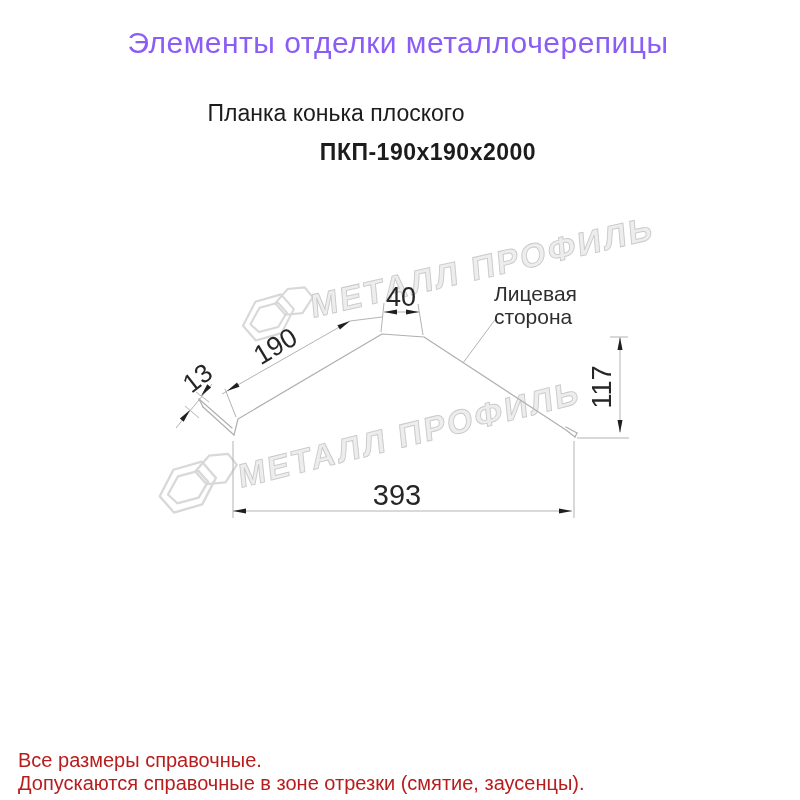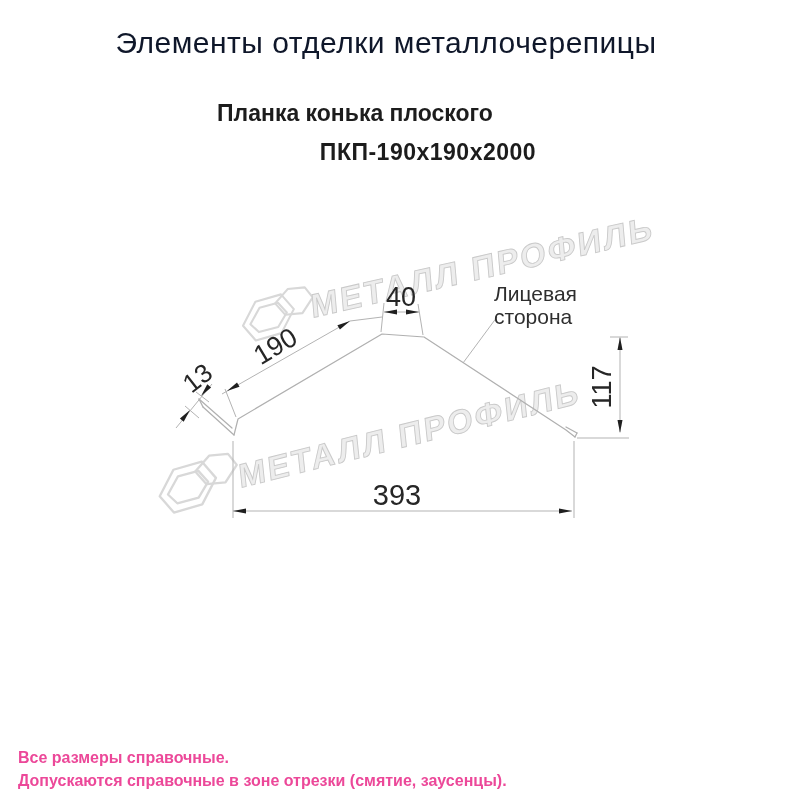--- a/index.html
+++ b/index.html
@@ -2,31 +2,31 @@
 <html><head>
 <meta charset="utf-8">
 <style>
   html,body{margin:0;padding:0;}
   body{
     width:800px;height:800px;position:relative;background:#ffffff;overflow:hidden;
     font-family:"Liberation Sans","DejaVu Sans",sans-serif;
   }
   .title{
     position:absolute;top:26px;left:0;width:772px;text-align:center;
-    font-size:30px;color:#0f172a;letter-spacing:0.5px;
+    font-size:30px;color:#8b5cf6;letter-spacing:0.5px;padding-left:12px;
   }
   .subtitle{
     position:absolute;top:100px;left:0;width:672px;text-align:center;
-    font-size:23px;font-weight:bold;color:#1c1c1c;padding-left:19px;
+    font-size:23px;font-weight:normal;color:#1c1c1c;
   }
   .model{
     position:absolute;top:139px;left:0;width:800px;text-align:center;
     font-size:23px;font-weight:bold;color:#1c1c1c;letter-spacing:0.5px;margin-left:28px;
   }
-  .note{position:absolute;left:18px;font-size:16px;color:#ec4899;font-weight:bold;}
+  .note{position:absolute;left:18px;font-size:20px;color:#b91c1c;}
   .note1{top:749px;}
   .note2{top:772px;}
   svg.draw{position:absolute;left:0;top:0;}
   .ln{stroke:#b3b3b3;stroke-width:1;fill:none;}
   .pf{stroke:#b0b0b0;stroke-width:1.2;fill:none;stroke-linejoin:round;stroke-linecap:round;}
   .ar{fill:#1f1f1f;stroke:none;}
   .dimtxt{fill:#262626;font-family:"Liberation Sans","DejaVu Sans",sans-serif;}
   .lbl{fill:#2e2e2e;font-size:21px;}
   .wmtxt{
     fill:#ededed;stroke:#c9c9c9;stroke-width:0.9;

